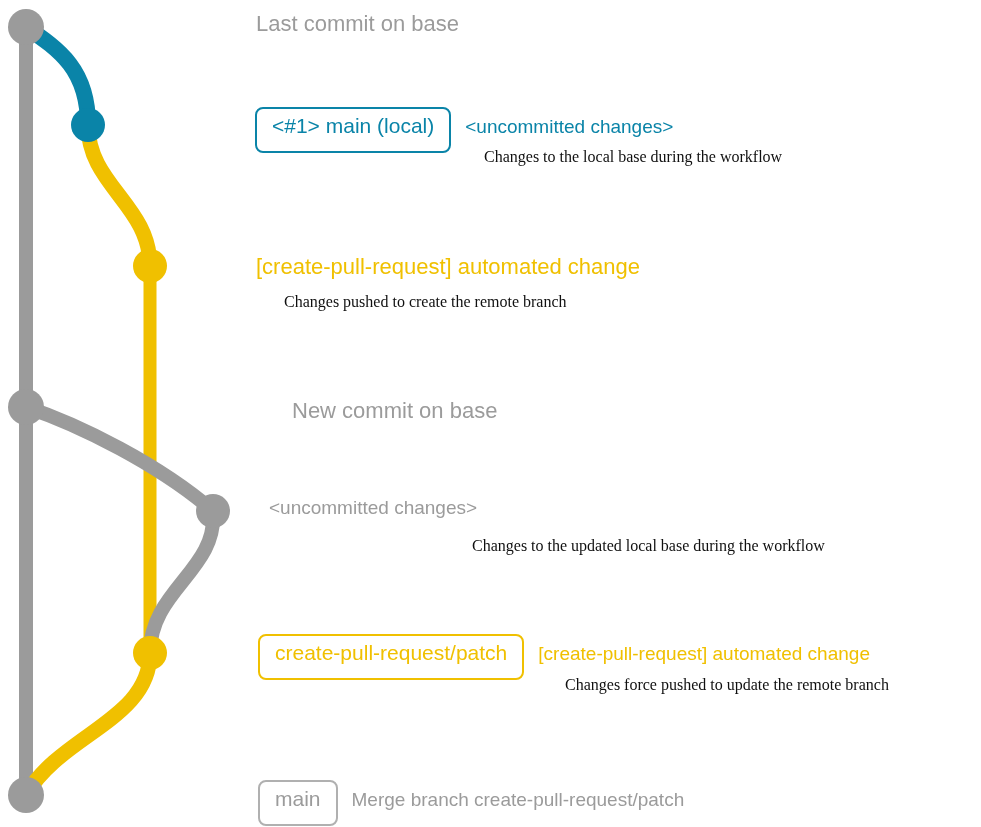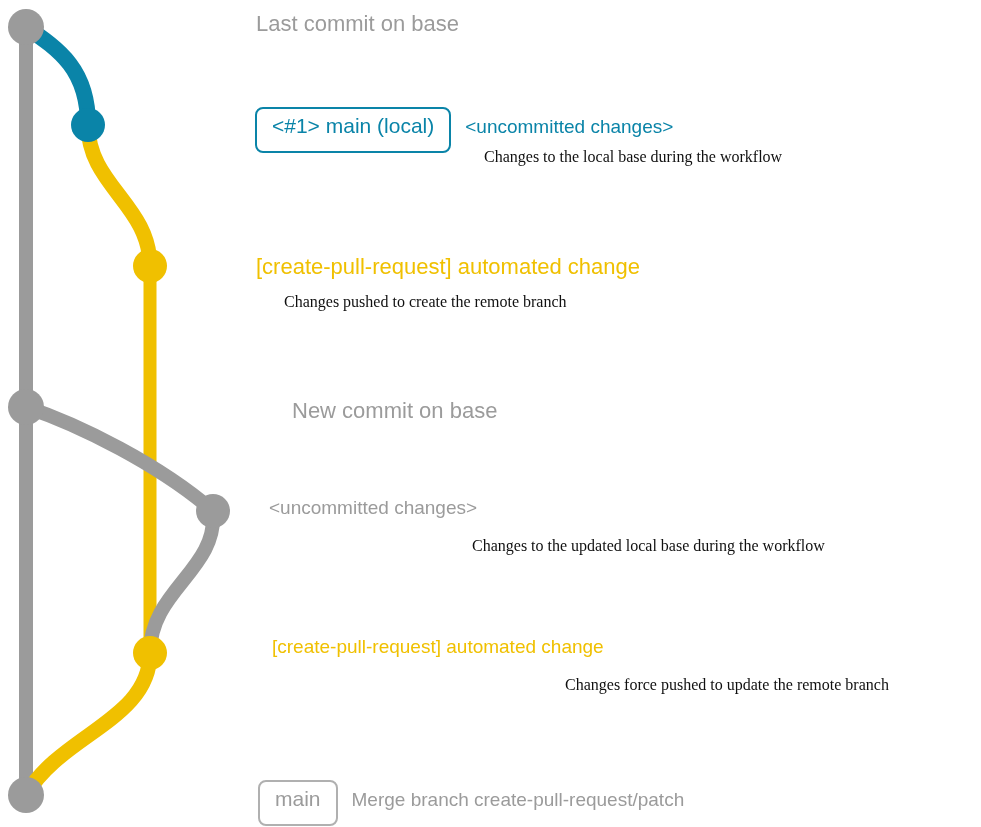--- a/index.html
+++ b/index.html
@@ -125,20 +125,21 @@
 <div class="desc" style="left:284px; top:291px;">Changes pushed to create the remote branch</div>
 
 <div class="heading" style="left:256px; top:398px;margin-left:36px;">New commit on base</div>
 
 <div class="row" style="left:255px; top:495px;">
   <span class="subject gray">&lt;uncommitted changes&gt;</span>
 </div>
 <div class="desc" style="left:472px; top:535px;">Changes to the updated local base during the workflow</div>
 
 <div class="row" style="left:258px; top:634px;">
+  <span class="badge amber">create-pull-request/patch</span>
   <span class="subject amber">[create-pull-request] automated change</span>
 </div>
 <div class="desc" style="left:565px; top:674px;">Changes force pushed to update the remote branch</div>
 
 <div class="row" style="left:258px; top:780px;">
   <span class="badge gray">main</span>
   <span class="subject gray">Merge branch create-pull-request/patch</span>
 </div>
 
 </body></html>

